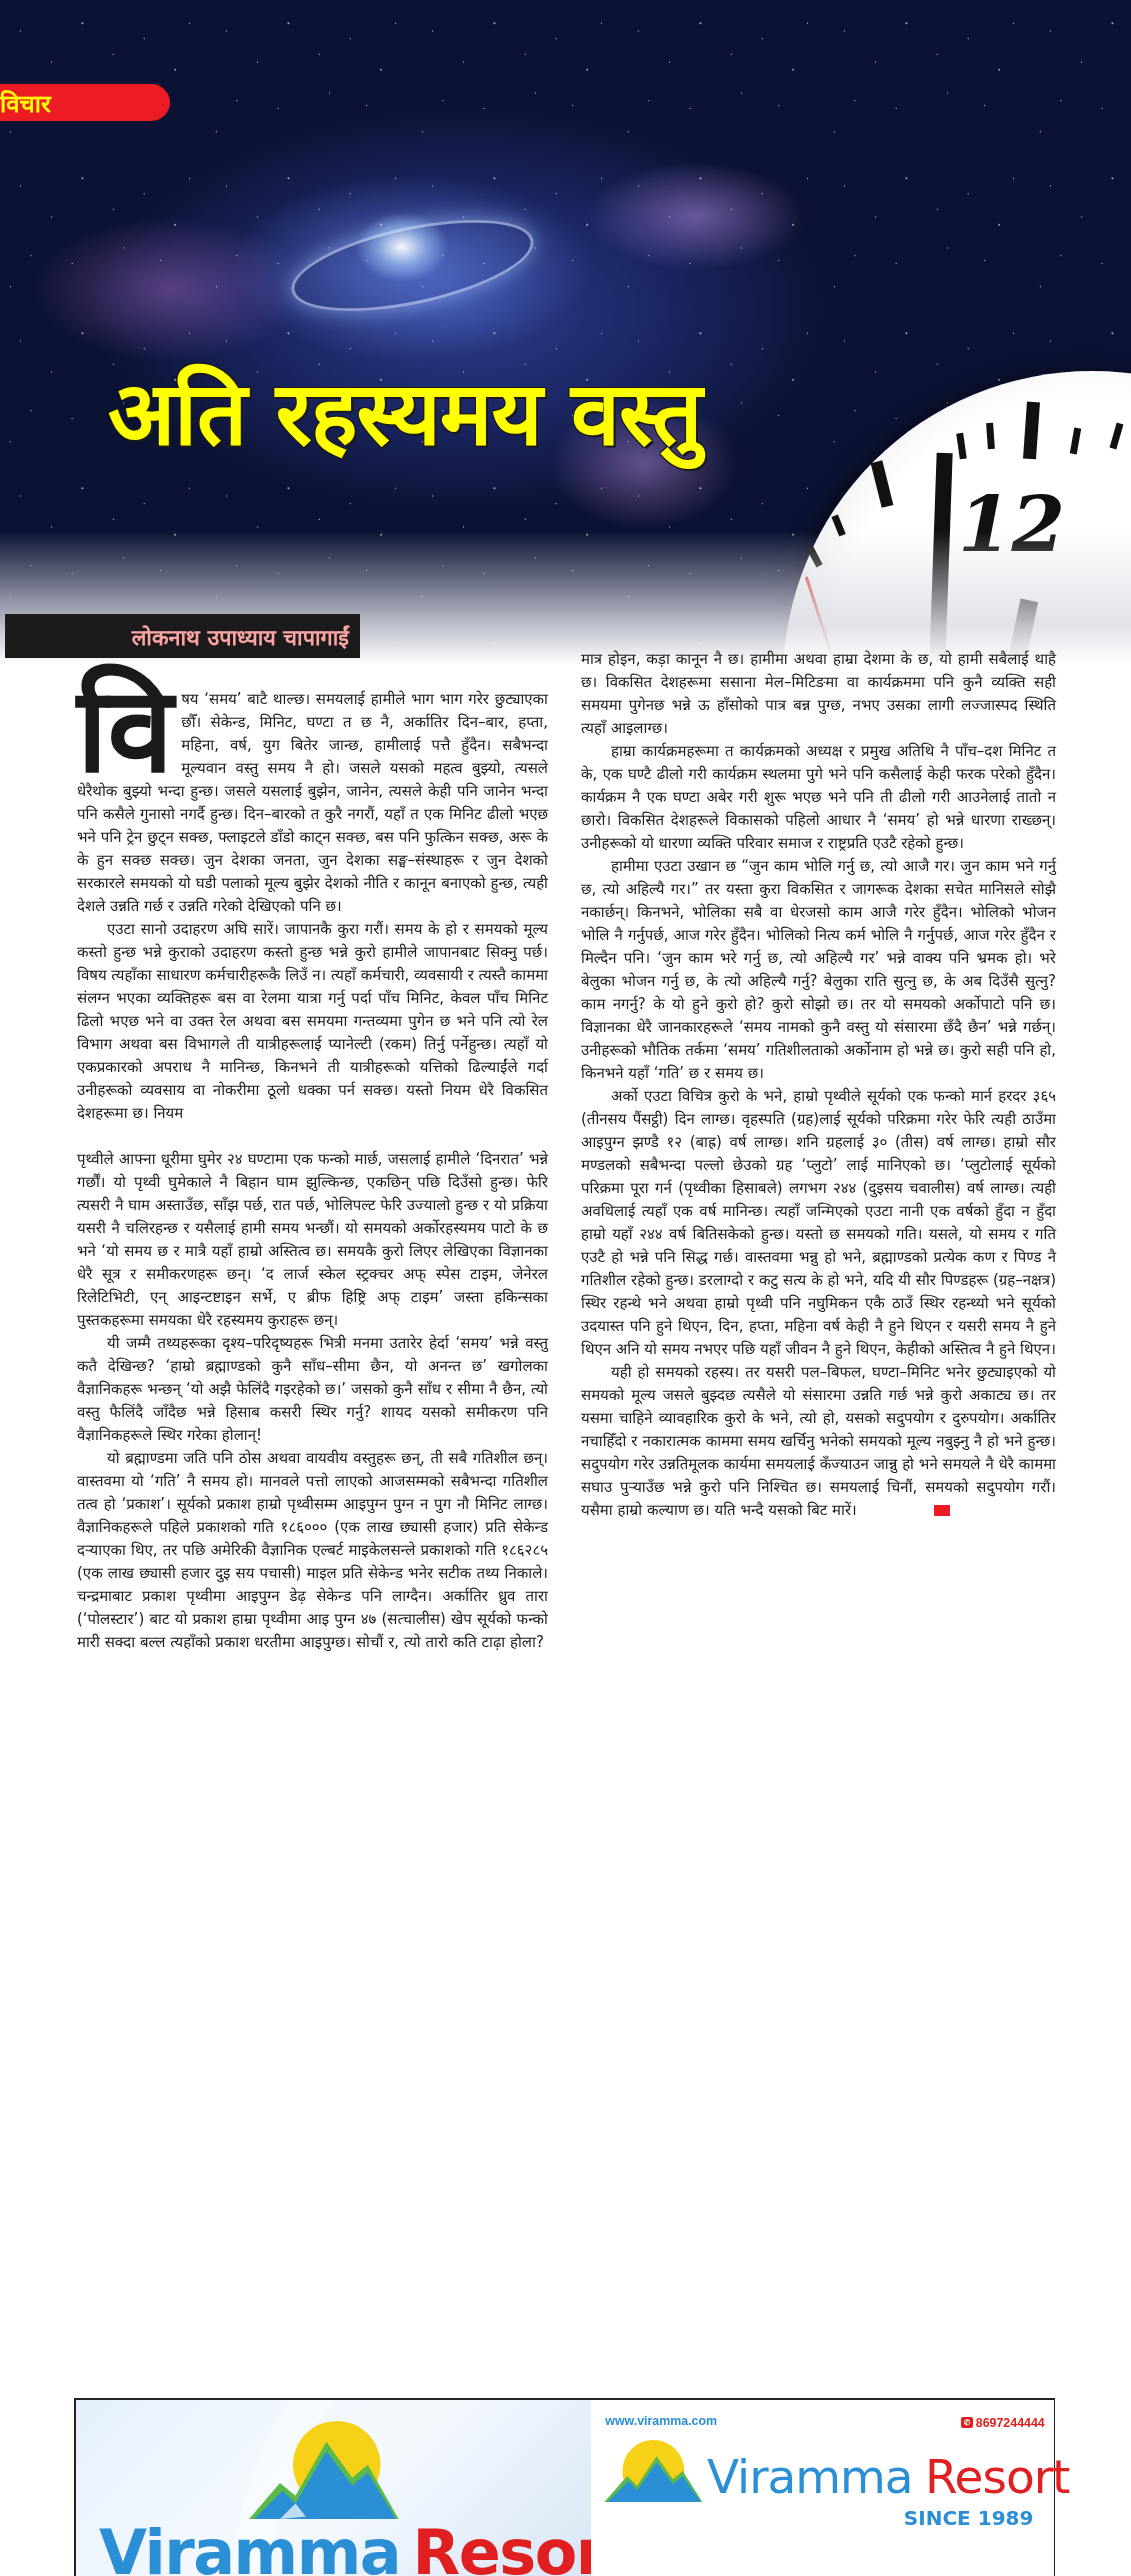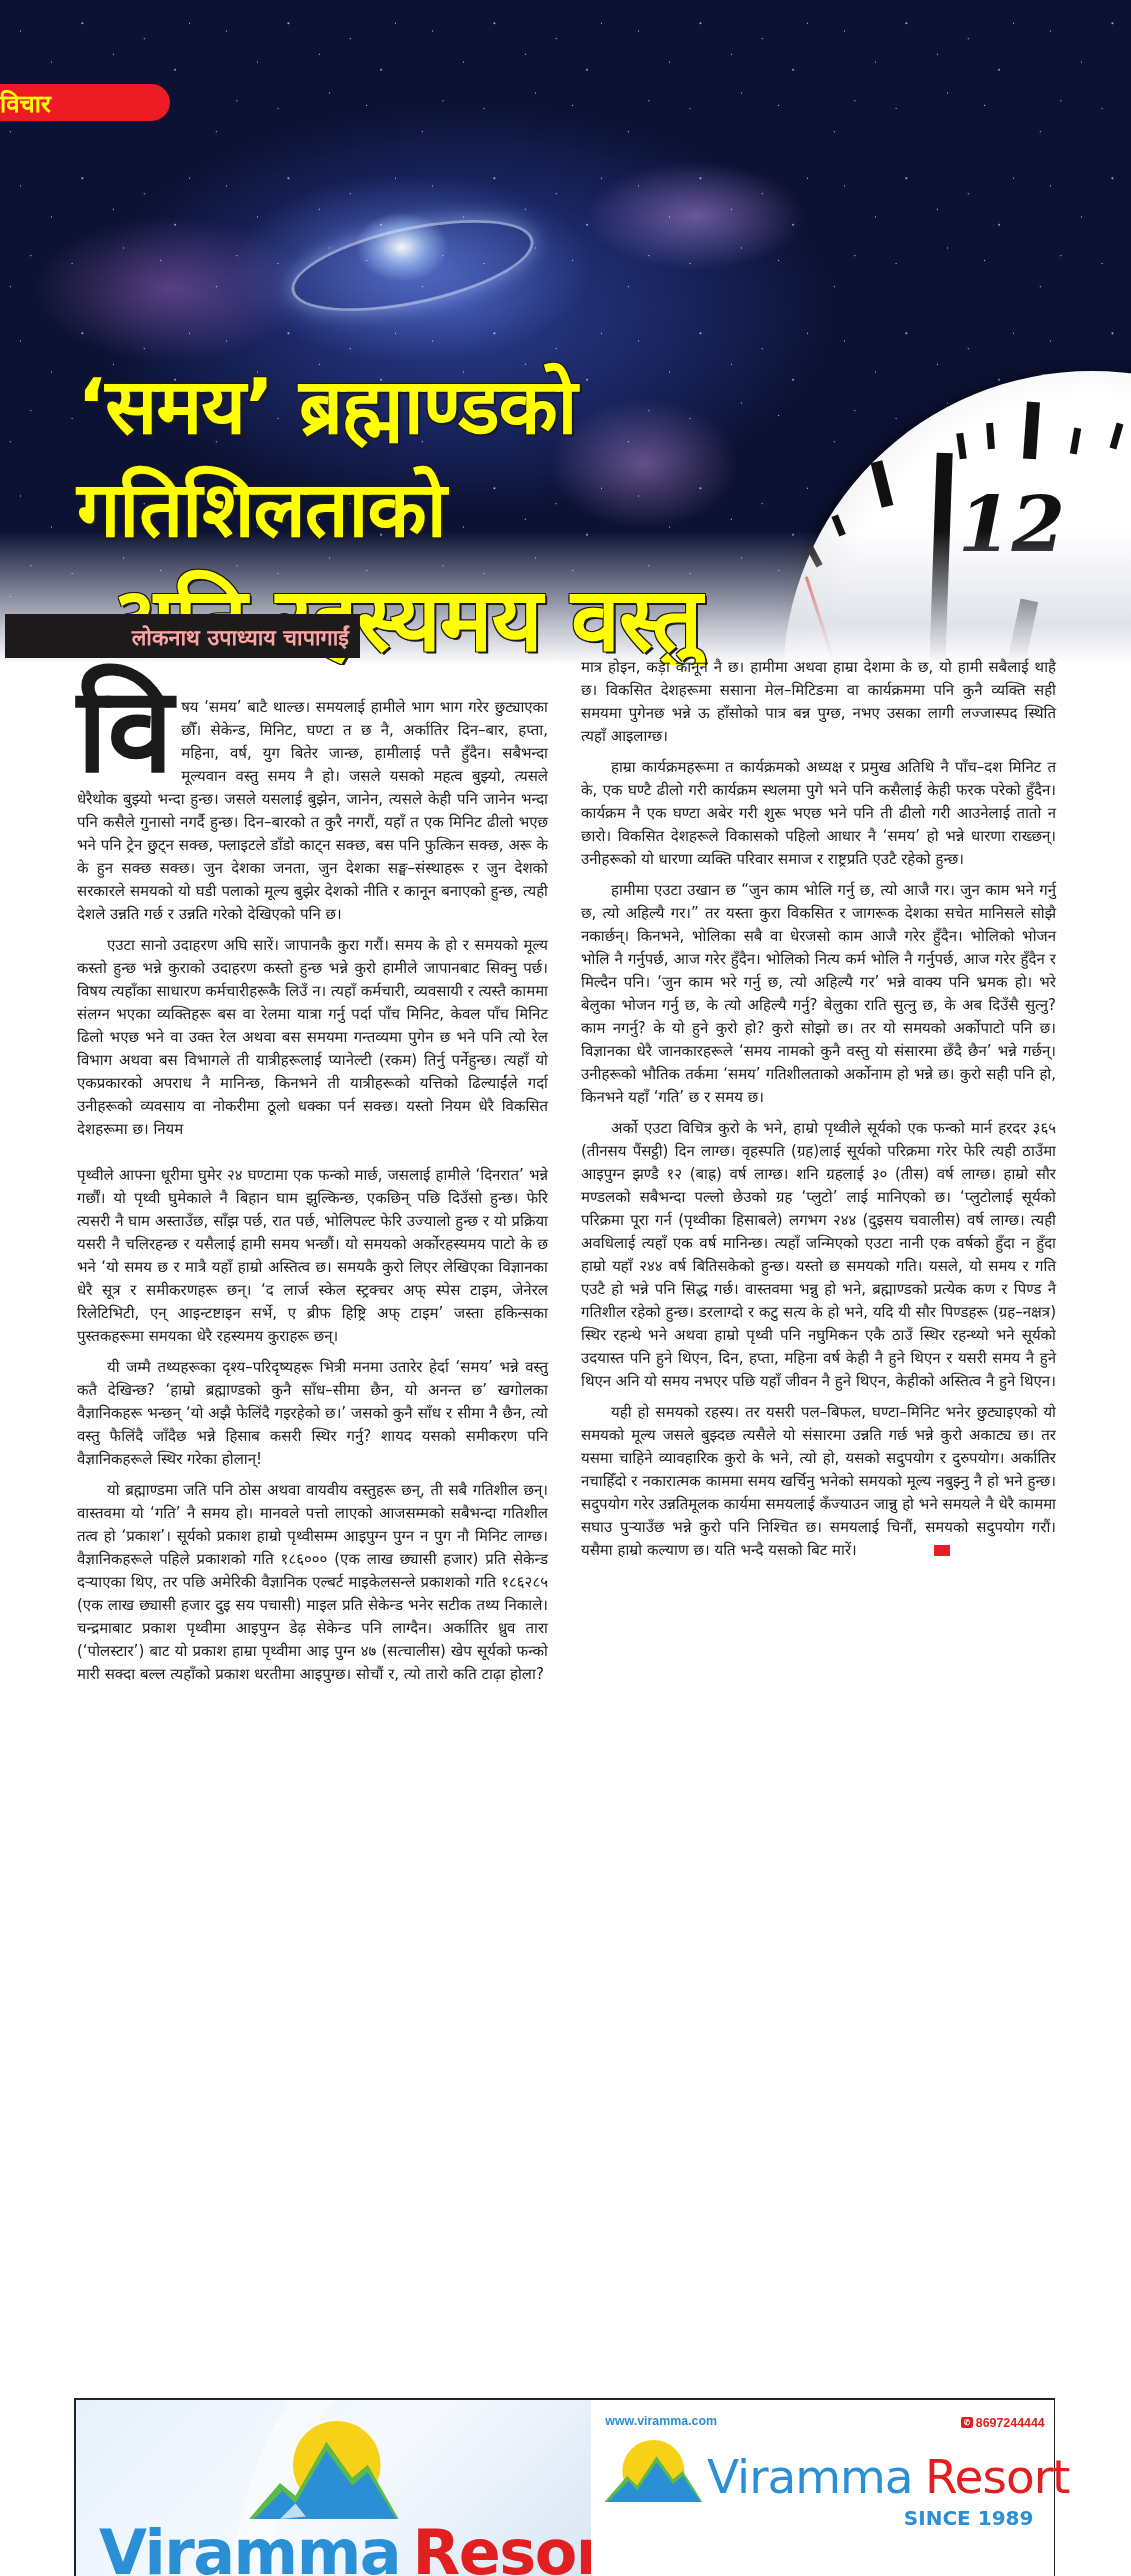--- a/index.html
+++ b/index.html
@@ -83,21 +83,21 @@
   }
   .author-box span { color: #fca5a5; font-size: 21.6px; font-weight: bold; margin-left: 8px; }
 
   
   .col {
     position: absolute; font-family: "DejaVu Sans", sans-serif; font-size: 15px;
     line-height: 23px; color: #1a1a1a; text-align: justify;
   }
   .col-left { left: 77px; top: 688px; width: 471px; }
   .col-right { left: 581px; top: 648px; width: 475px; }
-  .col p { text-indent: 30px; margin-bottom: 0; margin-top: 8px; }
+  .col p { text-indent: 30px; margin-bottom: 0; }
   .col p.noindent { text-indent: 0; }
   .col p.gap { margin-top: 23px; }
   .col p.gap2 { margin-top: 45px; }
 
   .dropcap {
     float: left; font-size: 118px; line-height: 103px; height: 98px; width: 98px;
     font-weight: bold; margin-right: 6.2px; margin-top: -9.3px; color: #1a1a1a;
   }
   .end-mark { display: inline-block; width: 16.5px; height: 10.3px; background: #ed1c24; margin-left: 77px; vertical-align: middle; }
 
@@ -148,21 +148,20 @@
     <div class="hand-sec"></div>
   </div>
 
   <div class="bottom-fade"></div>
 
   <div class="category-tab">
     <span>विचार</span>
   </div>
 
   <h1 class="headline">
-    <span class="line1">‘समय’ ब्रह्माण्डको गतिशिलताको</span>
     <span class="line2">अति रहस्यमय वस्तु</span>
   </h1>
 
   <div class="author-box">
     <span>लोकनाथ उपाध्याय चापागाईं</span>
   </div>
 </div>
 
 <div class="col col-left">
   <span class="dropcap">वि</span>

